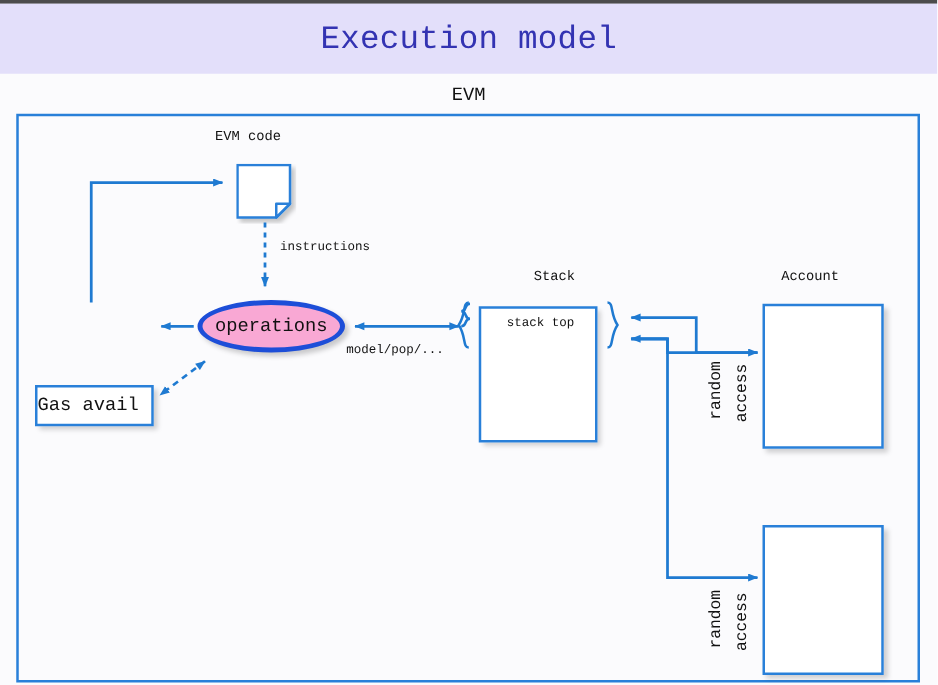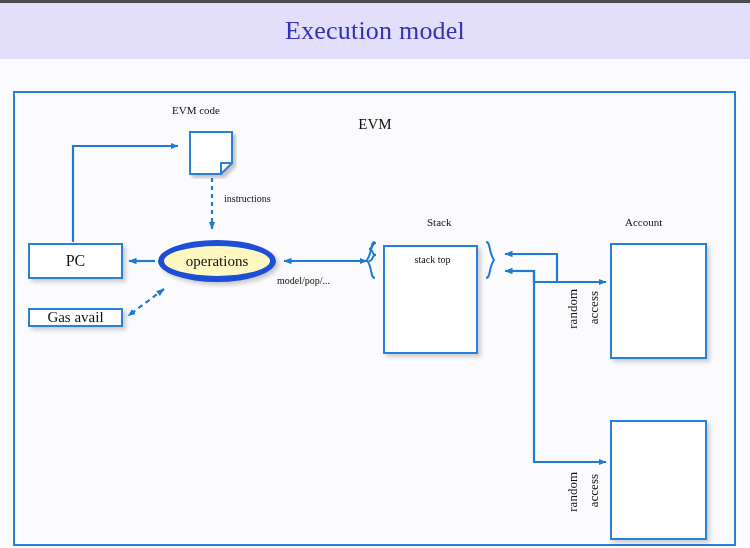--- a/index.html
+++ b/index.html
@@ -6,21 +6,21 @@
     margin: 0;
     padding: 0;
     background: #ffffff;
   }
   #slide {
     position: relative;
     width: 750px;
     height: 548px;
     background: #fbfbfd;
     overflow: hidden;
-    font-family: Liberation Serif, serif;
+    font-family: Liberation Mono, monospace;
   }
   
   #top-edge {
     position: absolute;
     left: 0; top: 0;
     width: 750px; height: 3px;
     background: #4c4c4c;
   }
   
   #title-banner {
@@ -40,21 +40,20 @@
     line-height: 1;
   }
   
   #evm-label {
     position: absolute;
     left: 0; top: 68px;
     width: 750px;
     text-align: center;
     color: #111111;
     font-size: 15px;
-    margin-top: 48px;
   }
   #evm-frame {
     position: absolute;
     left: 13px; top: 91px;
     width: 723px; height: 455px;
     border: 2px solid #2980d9;
     box-sizing: border-box;
     background: transparent;
   }
   
@@ -89,32 +88,32 @@
   
   #pc-box {
     left: 28px; top: 243px;
     width: 95px; height: 36px;
     display: flex; align-items: center; justify-content: center;
   }
   #pc-box .boxtext { font-size: 16px; color:#111; }
   
   #gas-box {
     left: 28px; top: 308px;
-    width: 95px; height: 19px;
-    display: flex; align-items: center; justify-content: center;
+    width: 95px; height: 33px;
+    display: flex; align-items: center; 
   }
   #gas-box .boxtext { font-size: 15px; color:#111; }
   
   #ops-ellipse {
     position: absolute;
     left: 158px; top: 240px;
     width: 118px; height: 42px;
     box-sizing: border-box;
-    background: #fef9c3;
-    border: 6px solid #1d4ed8;
+    background: #f9a8d4;
+    border: 4px solid #1d4ed8;
     border-radius: 50%;
     box-shadow: 3px 3px 4px rgba(0,0,0,0.20);
     display: flex; align-items: center; justify-content: center;
   }
   #ops-ellipse .boxtext { font-size: 15px; color:#111; }
   
   #code-doc {
     position: absolute;
     left: 189px; top: 131px;
     width: 44px; height: 44px;
@@ -171,23 +170,20 @@
           <feDropShadow dx="3" dy="3" stdDeviation="1.6" flood-color="#000000" flood-opacity="0.22"></feDropShadow>
         </filter>
       </defs>
       <g filter="url(#ds)">
         <path d="M1,1 L43,1 L43,32 L32,43 L1,43 Z" fill="#ffffff" stroke="#2980d9" stroke-width="2"></path>
         <path d="M43,32 L32,32 L32,43 Z" fill="#ffffff" stroke="#2980d9" stroke-width="2" stroke-linejoin="round"></path>
       </g>
     </svg>
   </div>
 
-  <div id="pc-box" class="box">
-    <span class="boxtext">PC</span>
-  </div>
 
   <div id="gas-box" class="box">
     <span class="boxtext">Gas avail</span>
   </div>
 
   <div id="ops-ellipse">
     <span class="boxtext">operations</span>
   </div>
 
   <div class="boxlabel" style="left:427px; top:216px;">Stack</div>

